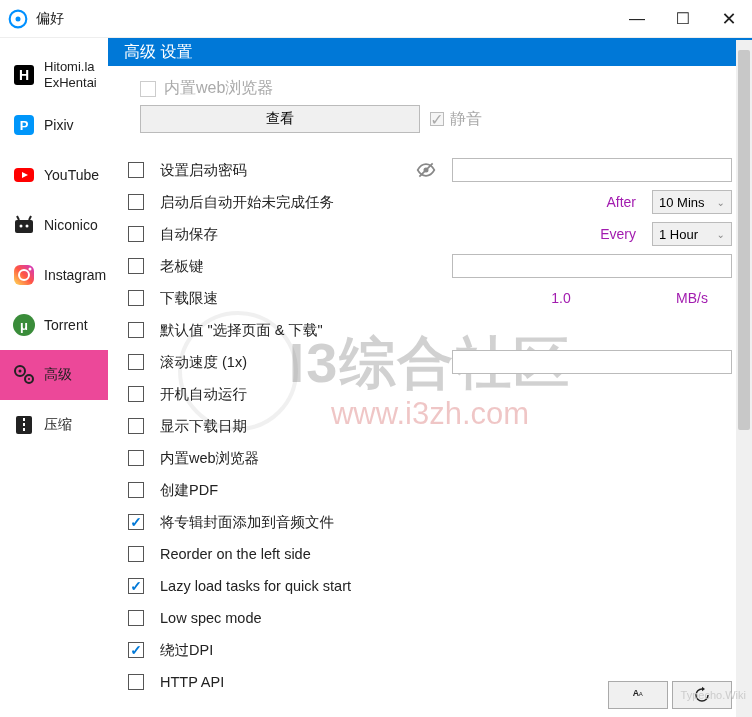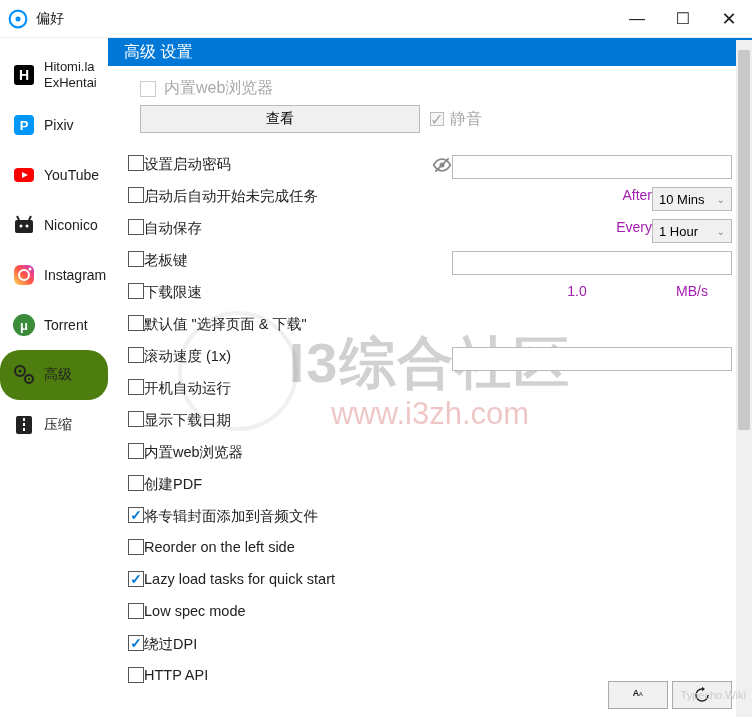--- a/index.html
+++ b/index.html
@@ -10,34 +10,34 @@
 .titlebar .title { font-size: 14px; color: #222; flex: 1; }
 .titlebar .win-btns { display: flex; }
 .titlebar .win-btn { width: 46px; height: 38px; display: flex; align-items: center; justify-content: center; font-size: 16px; color: #222; }
 .titlebar .win-btn.close { font-size: 18px; }
 
 .main { display: flex; height: calc(100% - 38px); }
 
 .sidebar { width: 108px; background: #fff; padding-top: 12px; }
 .sb-item { display: flex; align-items: center; height: 50px; padding-left: 12px; font-size: 14px; color: #222; gap: 8px; cursor: pointer; }
 .sb-item.tall { height: 50px; line-height: 1.2; }
-.sb-item.active { background: #4d7c0f; border-radius: 20px; }
+.sb-item.active { background: #ec4899; }
 .sb-icon { width: 24px; height: 24px; display: flex; align-items: center; justify-content: center; flex-shrink: 0; }
 
 .content { flex: 1; display: flex; flex-direction: column; }
 .header { height: 28px; background: #0078d7; color: #ffffff; display: flex; align-items: center; padding-left: 16px; font-size: 16px; }
 .scroll { flex: 1; padding: 12px 20px 0 20px; position: relative; overflow: hidden; }
 
 .browser-row { display: flex; gap: 10px; margin-bottom: 8px; }
 .browser-chk-row { display: flex; align-items: center; gap: 8px; color: #aaa; margin-bottom: 6px; margin-left: 12px; }
 .view-btn { flex: 0 0 280px; height: 28px; background: #f0f0f0; border: 1px solid #bbb; font-size: 14px; cursor: pointer; }
 .mute-wrap { display: flex; align-items: center; gap: 6px; color: #aaa; }
 .mute-wrap .chk-dis { width: 14px; height: 14px; border: 1px solid #bbb; background: #f5f5f5; display: inline-flex; align-items: center; justify-content: center; }
 
-.row { display: flex; min-height: 30px; margin-bottom: 2px; gap: 0; }
+.row { display: flex; align-items: center; min-height: 30px; margin-bottom: 2px; gap: 16px; }
 .chk { width: 16px; height: 16px; border: 1.5px solid #555; background: #fff; flex-shrink: 0; display: inline-flex; align-items: center; justify-content: center; cursor: pointer; }
 .chk.checked::after { content: "✓"; color: #0078d7; font-size: 14px; font-weight: bold; line-height: 1; }
 .chk.dis { border-color: #ccc; }
 .lbl { font-size: 14.5px; color: #222; }
 .spacer { flex: 1; }
 .aux { font-size: 14px; color: #a21caf; }
 .sel { width: 80px; height: 24px; background: #f0f0f0; border: 1px solid #bbb; padding: 0 6px; font-size: 13px; display: flex; align-items: center; justify-content: space-between; }
 .sel .caret { font-size: 10px; color: #888; }
 .txt { height: 24px; border: 1px solid #bbb; background: #fff; flex: 1; }
 .eye { width: 20px; height: 20px; }

